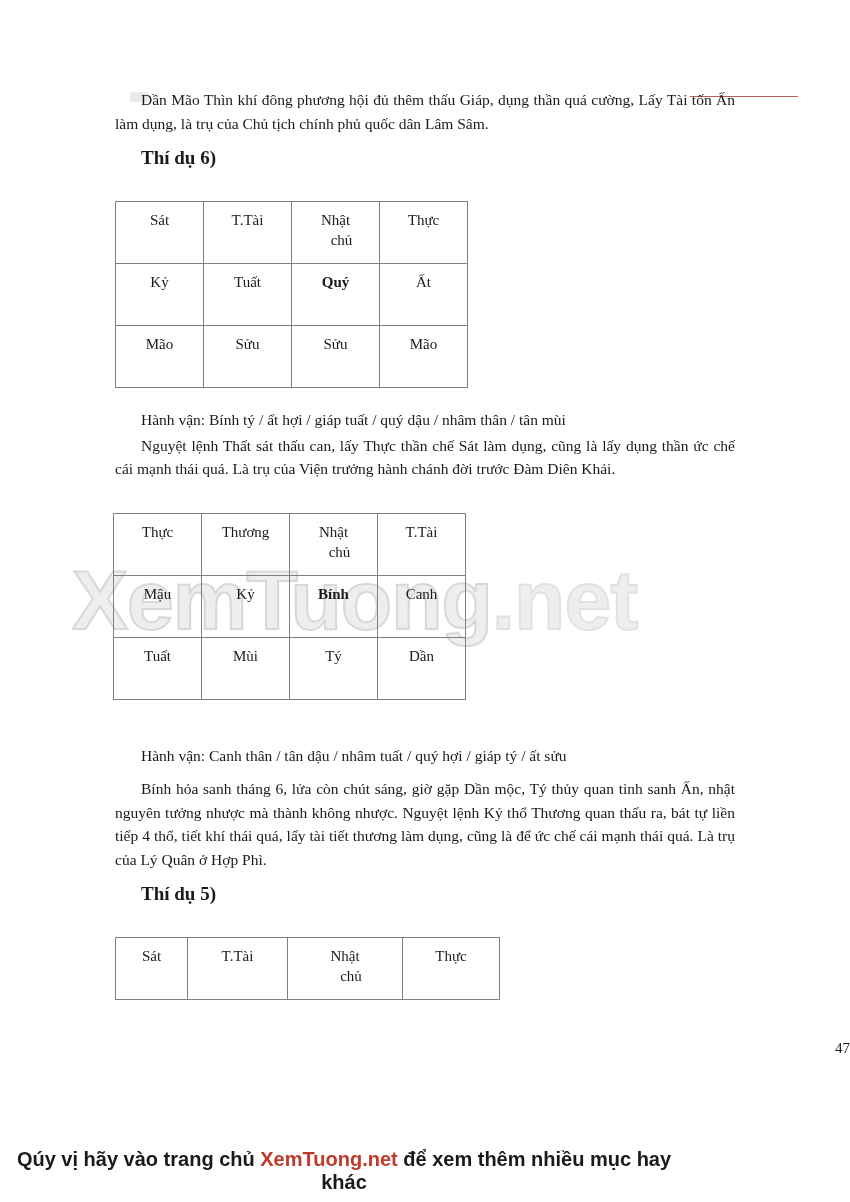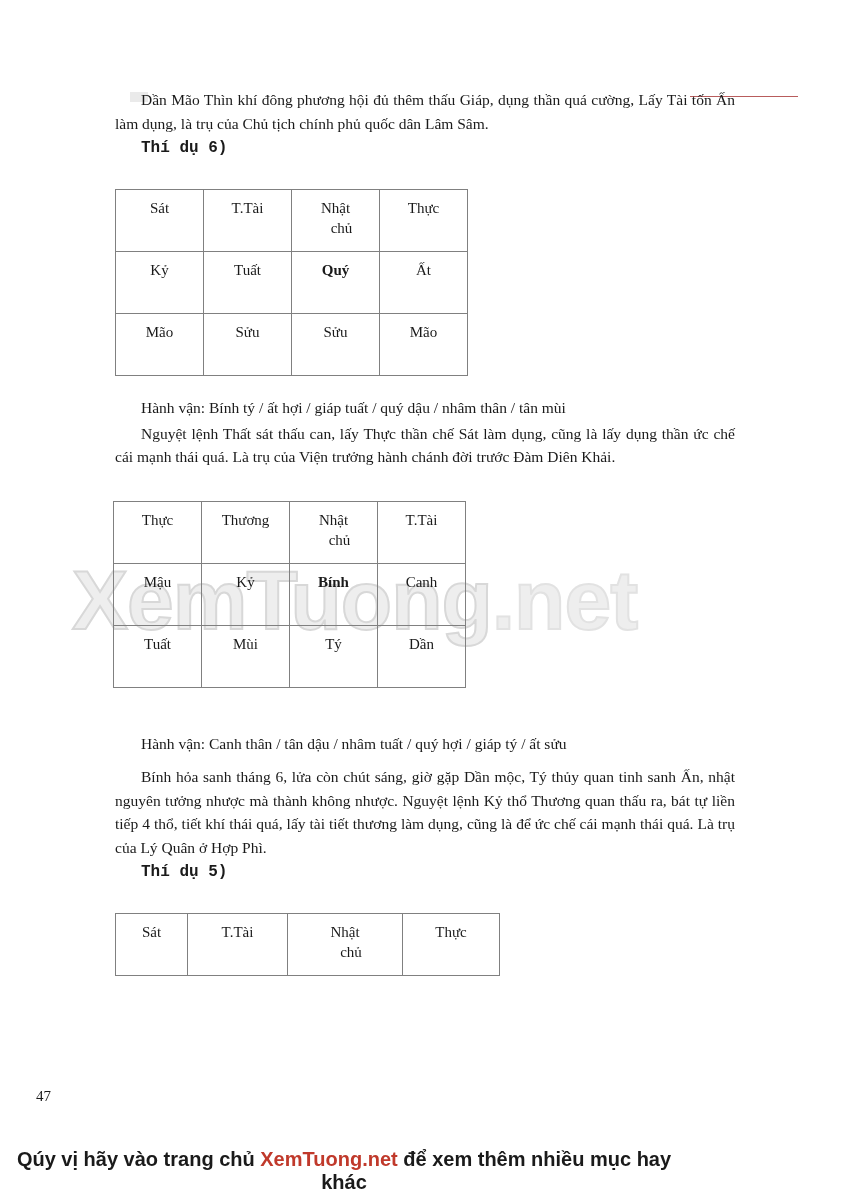--- a/index.html
+++ b/index.html
@@ -26,25 +26,24 @@
     width: 620px;
   }
   p.para {
     font-size: 15.5px;
     line-height: 1.52;
     margin: 0 0 2px 0;
     text-align: justify;
     text-indent: 26px;
   }
   .ex-title {
-    font-size: 16px;
+    font-size: 19px;
     font-weight: bold;
-    margin: 4px 0 0 0;
+    margin: 12px 0 0 0;
     text-indent: 26px;
-    font-family: Liberation Mono, monospace;
   }
   .chart {
     border-collapse: collapse;
     margin: 32px 0 0 0;
     table-layout: fixed;
   }
   .chart td {
     border: 1.6px solid #808080;
     text-align: center;
     vertical-align: top;
@@ -69,25 +68,24 @@
   .chart-3 td:nth-child(1) { width: 72px; }
   .chart-3 td:nth-child(2) { width: 100px; }
   .chart-3 td:nth-child(3) { width: 115px; }
   .chart-3 td:nth-child(4) { width: 97px; }
   .spacer-lg { height: 20px; }
   .page-number {
     position: absolute;
     left: 0;
     right: 0;
     top: 1040px;
-    text-align: left;
+    text-align: right;
     font-size: 15px;
     color: #1a1a1a;
     padding-left: 36px;
-    margin-top: 48px;
   }
   .watermark {
     position: absolute;
     left: 72px;
     top: 545px;
     width: 706px;
     height: 110px;
     font-family: "Liberation Sans", sans-serif;
     font-size: 84px;
     font-weight: bold;

